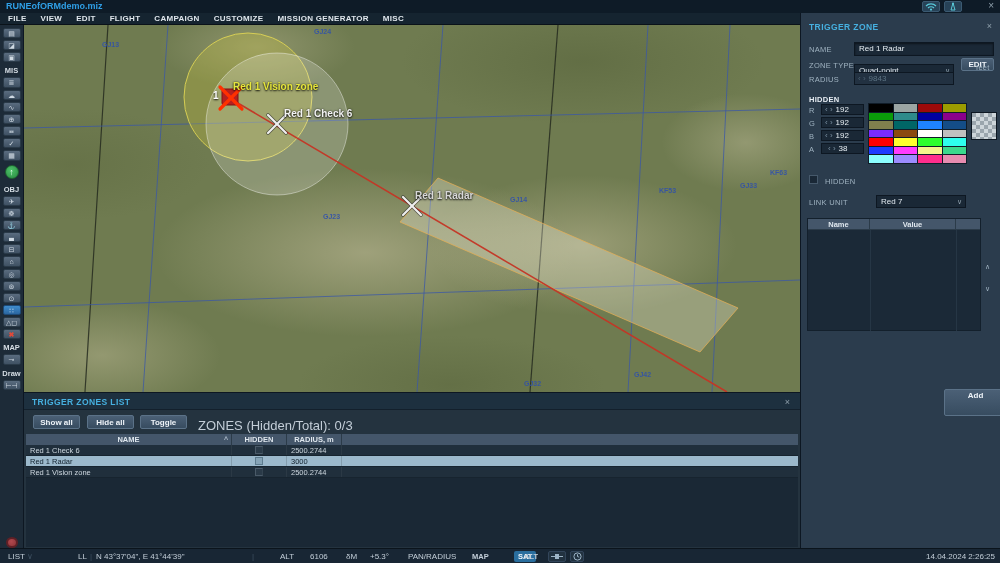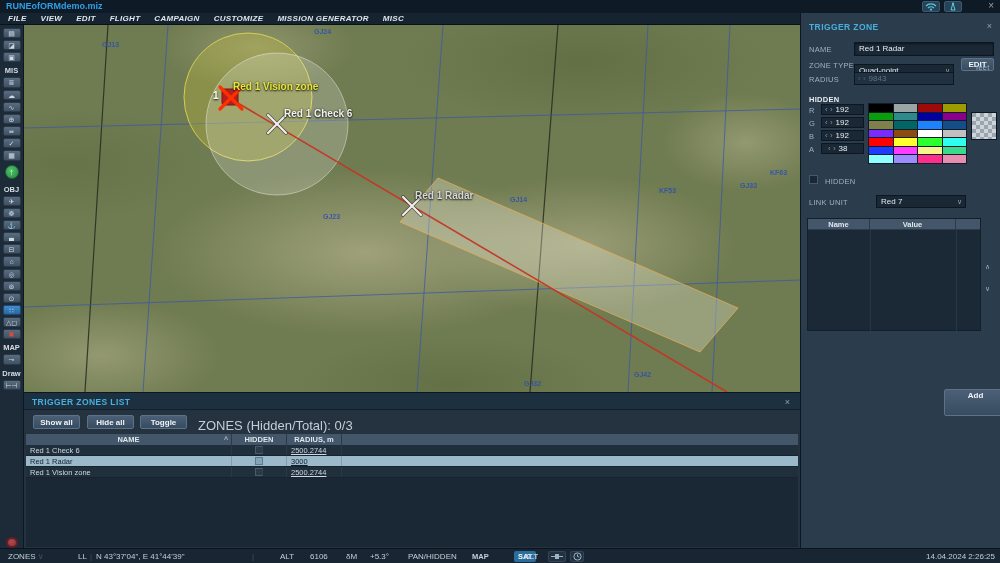--- a/index.html
+++ b/index.html
@@ -6,21 +6,21 @@
   *{box-sizing:border-box;font-family:"Liberation Sans",sans-serif;}
   #app{position:relative;width:1000px;height:563px;overflow:hidden;background:#1d2b38;user-select:none;}
   .abs{position:absolute;}
 
   
   #titlebar{left:0;top:0;width:1000px;height:13px;background:#0e1b27;}
   #win-title{left:6px;top:1px;font-size:9px;font-weight:bold;color:#2f9fe6;}
   .tb-mini{top:1px;width:18px;height:11px;background:#274257;border:1px solid #3b5a72;border-radius:2px;display:flex;align-items:center;justify-content:center;}
   #close-app{right:6px;top:0;color:#8fa0ac;font-size:10px;line-height:12px;}
   #menubar{left:0;top:13px;width:1000px;height:12px;background:#152430;border-bottom:1px solid #0a1219;display:flex;align-items:center;gap:14px;padding-left:8px;}
-  .menu-item{font-size:8px;font-weight:bold;color:#dfe6ec;letter-spacing:.3px;font-style:italic;}
+  .menu-item{font-size:8px;font-weight:bold;color:#dfe6ec;letter-spacing:.3px;}
 
   
   #toolbar{left:0;top:25px;width:24px;height:523px;background:#1d2b38;border-right:1px solid #0d1722;display:flex;flex-direction:column;align-items:center;padding-top:2px;}
   .tb-btn{width:18px;height:11px;margin:1px 0;background:linear-gradient(#5a6c7f,#3f5163);border:1px solid #2a3a48;border-radius:2px;color:#cfd9e2;font-size:7px;line-height:9px;text-align:center;overflow:hidden;}
   .tb-btn.active{background:linear-gradient(#3f8ccc,#2b66a0);border-color:#1d4a77;color:#eaf4fc;}
   .tb-btn.danger{color:#e04a3a;font-weight:bold;}
   .tb-label{font-size:7.5px;font-weight:bold;color:#d5dde4;margin:3px 0 1px 0;}
   .tb-fly{width:14px;height:14px;margin:3px 0;border-radius:50%;background:radial-gradient(circle at 40% 35%,#4cc268,#2a8a42);border:1px solid #1d6530;color:#eafff0;font-size:9px;font-weight:bold;line-height:13px;text-align:center;}
   .tb-record{width:12px;height:12px;border-radius:50%;background:radial-gradient(circle at 40% 35%,#b0484e,#8e3438);border:2px solid #5e2026;margin-top:146px;}
 
@@ -89,21 +89,21 @@
   #zl-thead div{font-size:7.5px;font-weight:bold;color:#dfe7ee;line-height:11px;text-align:center;border-right:1px solid #2b3b49;position:relative;}
   .zcol-name{width:206px;} .zcol-hidden{width:55px;} .zcol-radius{width:55px;} .zcol-fill{flex:1;border-right:none!important;}
   .sort-ind{position:absolute;right:3px;top:0;font-size:7px;color:#aebccA;}
   #zl-body{position:absolute;left:2px;top:52px;width:772px;height:102px;background:#1a2835;}
   .zrow{display:flex;height:11px;background:#202f3c;border-bottom:1px solid #17242f;}
   .zrow.selected{background:#9cb9cc;}
   .zrow div{font-size:7.5px;color:#cdd7df;line-height:11px;border-right:1px solid rgba(255,255,255,.05);}
   .zrow.selected div{color:#10202c;border-right-color:rgba(0,0,0,.15);}
   .zcell-name{width:206px;padding-left:4px;}
   .zcell-hidden{width:55px;display:flex;align-items:center;justify-content:center;}
-  .zcell-radius{width:55px;padding-left:4px;text-decoration:underline;}
+  .zcell-radius{width:55px;padding-left:4px;}
   .zcell-fill{flex:1;border-right:none!important;}
   .row-check{width:8px;height:8px;background:#2a3a48;border:1px solid #4a5a68;}
   .zrow.selected .row-check{background:#86a4b7;border-color:#5d7b8e;}
 
   
   #statusbar{left:0;top:548px;width:1000px;height:15px;background:#182634;border-top:1px solid #0b141c;}
   #statusbar .st{position:absolute;top:3px;font-size:8px;color:#c3ced8;white-space:nowrap;}
   #statusbar .sep{color:#3f5162;}
   .chip{position:absolute;top:2px;height:11px;padding:0 4px;font-size:7.5px;font-weight:bold;color:#c3ced8;line-height:11px;border-radius:2px;}
   .chip.active{background:#2a6e9e;color:#f0f7fc;margin-left:20px;}
@@ -345,30 +345,30 @@
           <div class="zcell-hidden">
             <div class="row-check"></div>
           </div>
           <div class="zcell-radius">2500.2744</div>
           <div class="zcell-fill"></div>
         </div>
       </div>
   </div>
 
   <div class="abs" id="statusbar">
-    <div class="st" style="left:8px;"><span>ZONES</span> <span class="sep">∨</span></div>
+    <div class="st" style="left:8px;"><span>LIST</span> <span class="sep">∨</span></div>
     <div class="st" style="left:78px;">LL</div>
     <div class="st sep" style="left:90px;">|</div>
     <div class="st" style="left:96px;">N 43°37'04", E 41°44'39"</div>
     <div class="st sep" style="left:252px;">|</div>
     <div class="st" style="left:280px;">ALT</div>
     <div class="st" style="left:310px;">6106</div>
     <div class="st" style="left:346px;">δM</div>
     <div class="st" style="left:370px;">+5.3°</div>
-    <div class="st" style="left:408px;">PAN/HIDDEN</div>
+    <div class="st" style="left:408px;">PAN/RADIUS</div>
     <div id="st-layers">
         <div class="chip" style="left: 468px;">MAP</div>
         <div class="chip active" style="left: 494px;">SAT</div>
         <div class="chip" style="left: 520px;">ALT</div>
       </div>
     <div class="st-icon" style="left:548px;">
       <svg width="12" height="7" viewBox="0 0 12 7">
           <line x1="0" y1="3.5" x2="12" y2="3.5" stroke="#9db4c6" stroke-width="1"></line>
           <rect x="4" y="1" width="4" height="5" fill="#9db4c6"></rect>
         </svg>

